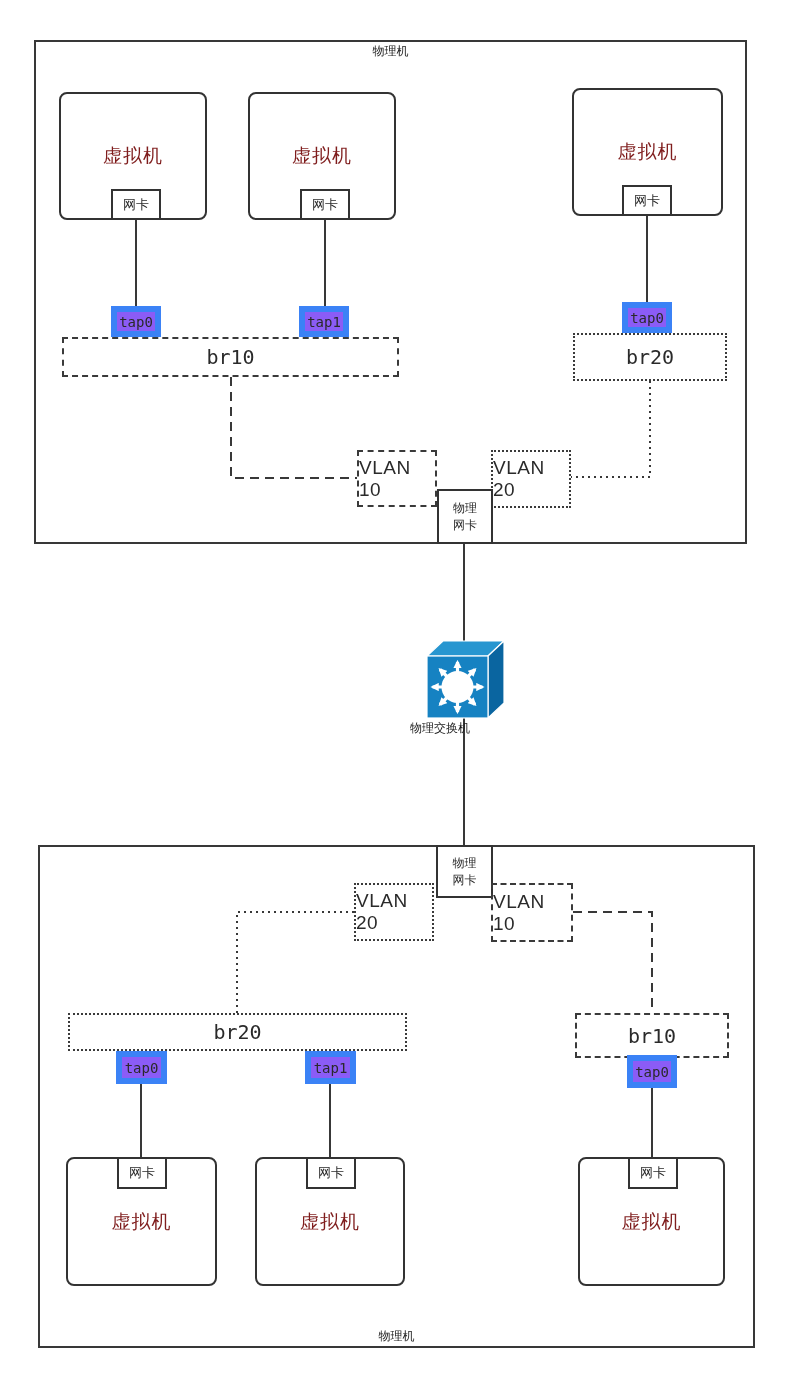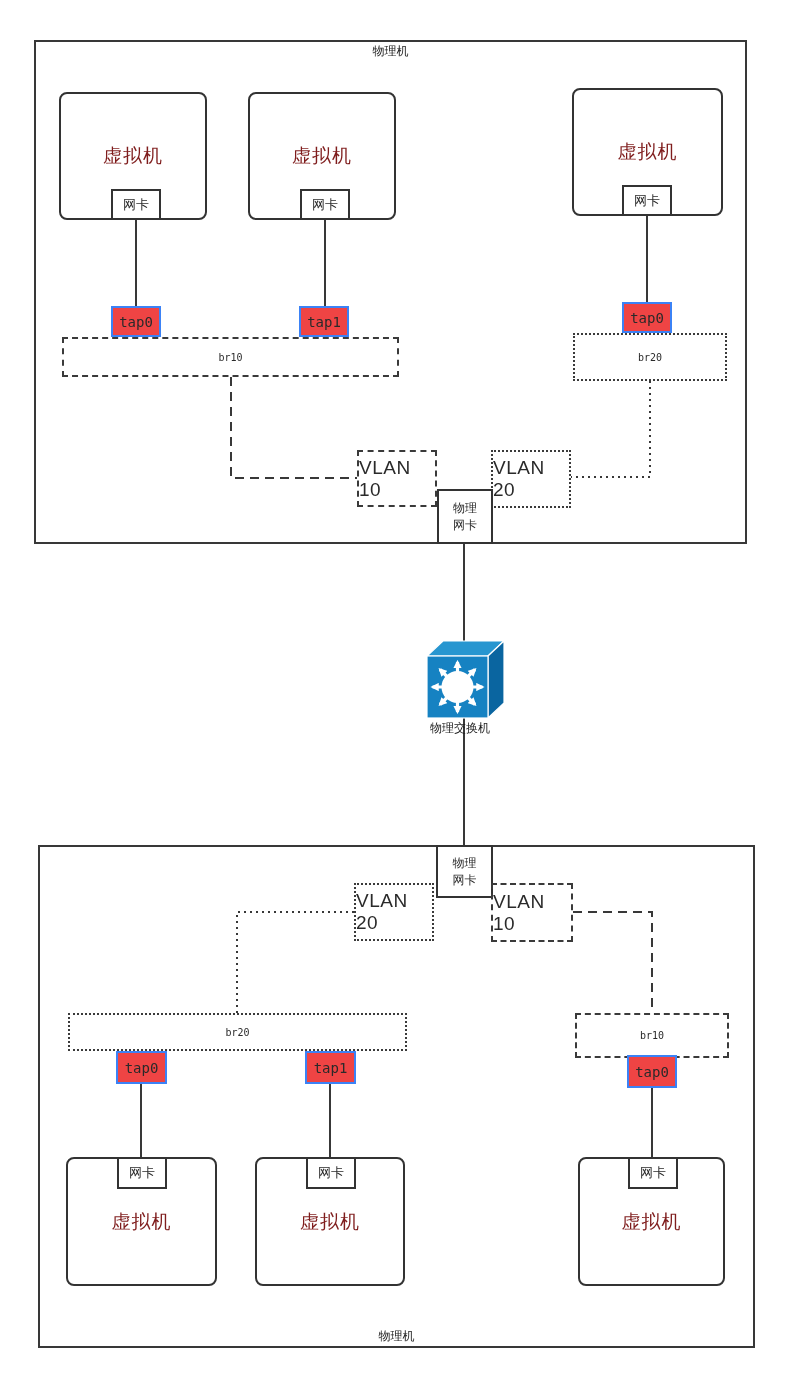--- a/index.html
+++ b/index.html
@@ -4,22 +4,22 @@
 <style>
   * { margin:0; padding:0; box-sizing:border-box; }
   body { background:#ffffff; font-family:"Liberation Sans", sans-serif; color:#2a2a2a; }
   .canvas { position:relative; width:785px; height:1381px; background:#ffffff; overflow:hidden; }
   .abs { position:absolute; }
   .host { border:2px solid #383838; background:transparent; }
   .host-label { position:absolute; left:0; right:0; text-align:center; font-size:12px; color:#222; }
   .vm { border:2px solid #333333; border-radius:8px; background:#ffffff; display:flex; align-items:center; justify-content:center; }
   .vm-label { font-size:19px; letter-spacing:1px; color:#7f1d1d; }
   .nic { position:absolute; width:50px; border:2px solid #333333; background:#ffffff; display:flex; align-items:center; justify-content:center; font-size:13px; }
-  .tap { border:2px solid #3b82f6; background:#ef4444; display:flex; align-items:center; justify-content:center; font-family:"DejaVu Sans Mono", monospace; font-size:14px; }
-  .bridge { background:transparent; display:flex; align-items:center; justify-content:center; font-family:"DejaVu Sans Mono", monospace; font-size:10px; }
+  .tap { border:6px solid #3b82f6; background:#8b5cf6; display:flex; align-items:center; justify-content:center; font-family:"DejaVu Sans Mono", monospace; font-size:14px; }
+  .bridge { background:transparent; display:flex; align-items:center; justify-content:center; font-family:"DejaVu Sans Mono", monospace; font-size:20px; }
   .vlan { background:transparent; display:flex; align-items:center; justify-content:center; font-size:19px; letter-spacing:0.5px; }
   .b-dashed { border:2px dashed #3a3a3a; }
   .b-dotted { border:2px dotted #3a3a3a; }
   .pnic { border:2px solid #333333; background:#ffffff; display:flex; flex-direction:column; align-items:center; justify-content:center; font-size:12px; line-height:1.35;text-align:right; }
   .switch-label { text-align:center; font-size:12px; color:#1d1d1d; }
   svg.connectors { position:absolute; left:0; top:0; pointer-events:none; }
 </style>
 </head>
 <body>
 
@@ -86,21 +86,21 @@
     <polygon points="68,22 84,7 84,69 68,84" stroke="#ffffff" stroke-width="1.2" fill="#0a65a0"></polygon>
     <rect x="7" y="22" width="61" height="62" stroke="#ffffff" stroke-width="1.2" fill="#1682c2"></rect>
     <g stroke="#ffffff" stroke-width="3.2" marker-start="url(#ah)" marker-end="url(#ah)">
       <line x1="37.5" y1="28" x2="37.5" y2="78"></line>
       <line x1="12.5" y1="53" x2="62.5" y2="53"></line>
       <line x1="20" y1="35.5" x2="55" y2="70.5"></line>
       <line x1="55" y1="35.5" x2="20" y2="70.5"></line>
     </g>
     <circle cx="37.5" cy="53" r="16" fill="#ffffff"></circle>
   </svg>
-  <div class="abs switch-label" style="left:400px; top:720px; width:120px;">物理交换机</div>
+  <div class="abs switch-label" style="left:380px; top:720px; width:120px;">物理交换机</div>
 
   <div class="abs pnic" style="left:436px; top:845px; width:57px; height:53px;">
     <span>物理</span>
     <span>网卡</span>
   </div>
 
   <div class="abs vlan b-dotted" style="left:354px; top:883px; width:80px; height:58px;">VLAN 20</div>
   <div class="abs vlan b-dashed" style="left:491px; top:883px; width:82px; height:59px;">VLAN 10</div>
 
   <div class="abs bridge b-dotted" style="left:68px; top:1013px; width:339px; height:38px;">br20</div>

